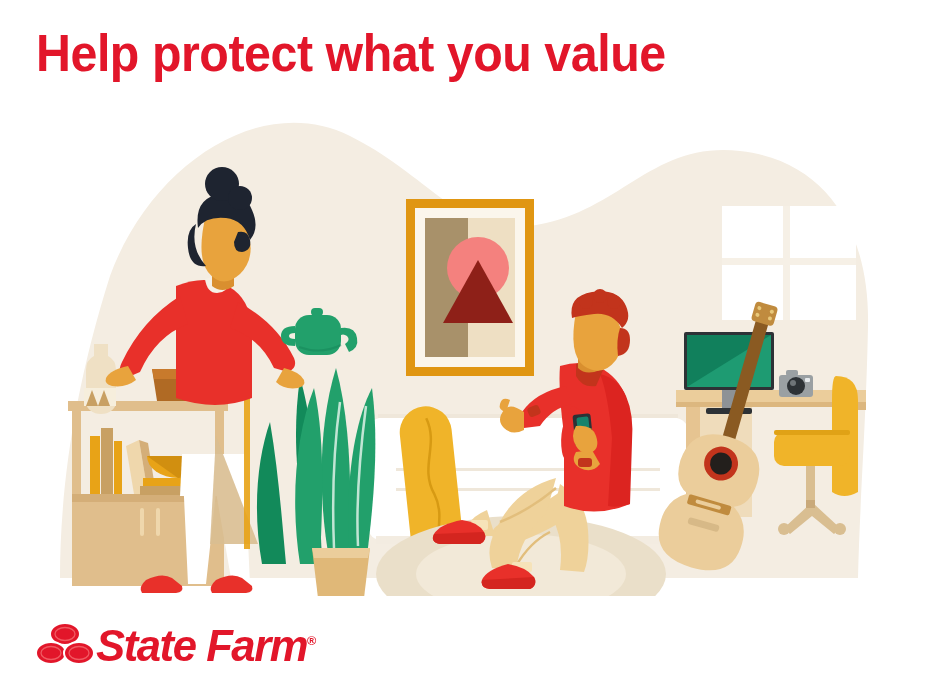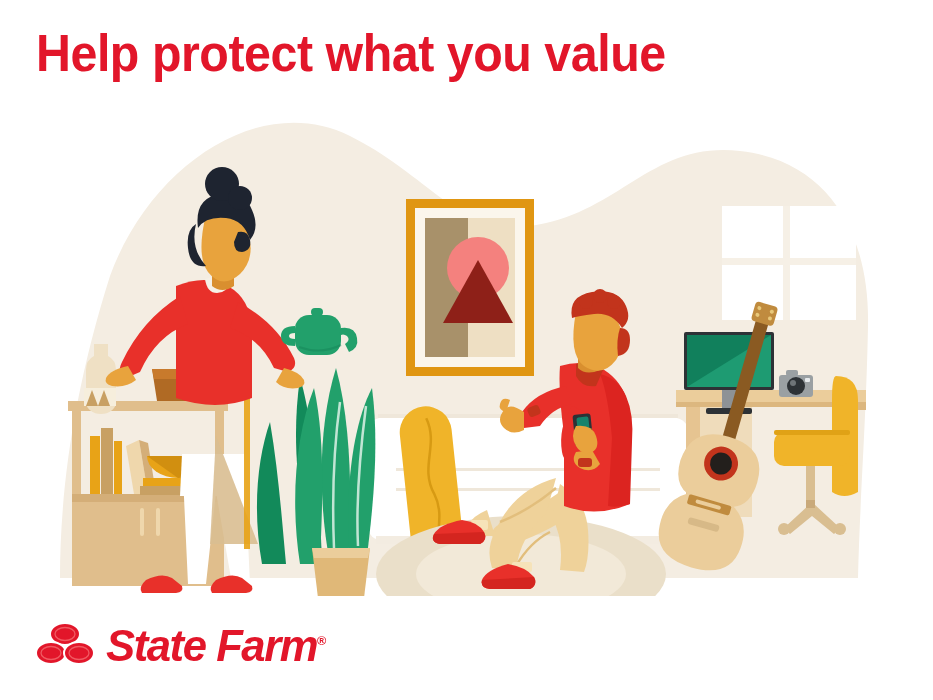--- a/index.html
+++ b/index.html
@@ -30,21 +30,21 @@
 
   
   .illo{position:absolute;left:0;top:96px;width:933px;height:500px;}
   .illo svg{display:block;}
 
   
   .logo{
     position:absolute;
     left:34px; top:614px;
     height:62px;
-    display:flex;align-items:center;gap:10px;
+    display:flex;align-items:center;
   }
   .logo-mark{width:62px;height:52px;}
   .logo-word{
     position:relative;
     font-family:"Liberation Sans", sans-serif;
     font-weight:700;
     font-style:italic;
     font-size:45px;
     letter-spacing:-1.5px;
     color:#E2162A;

